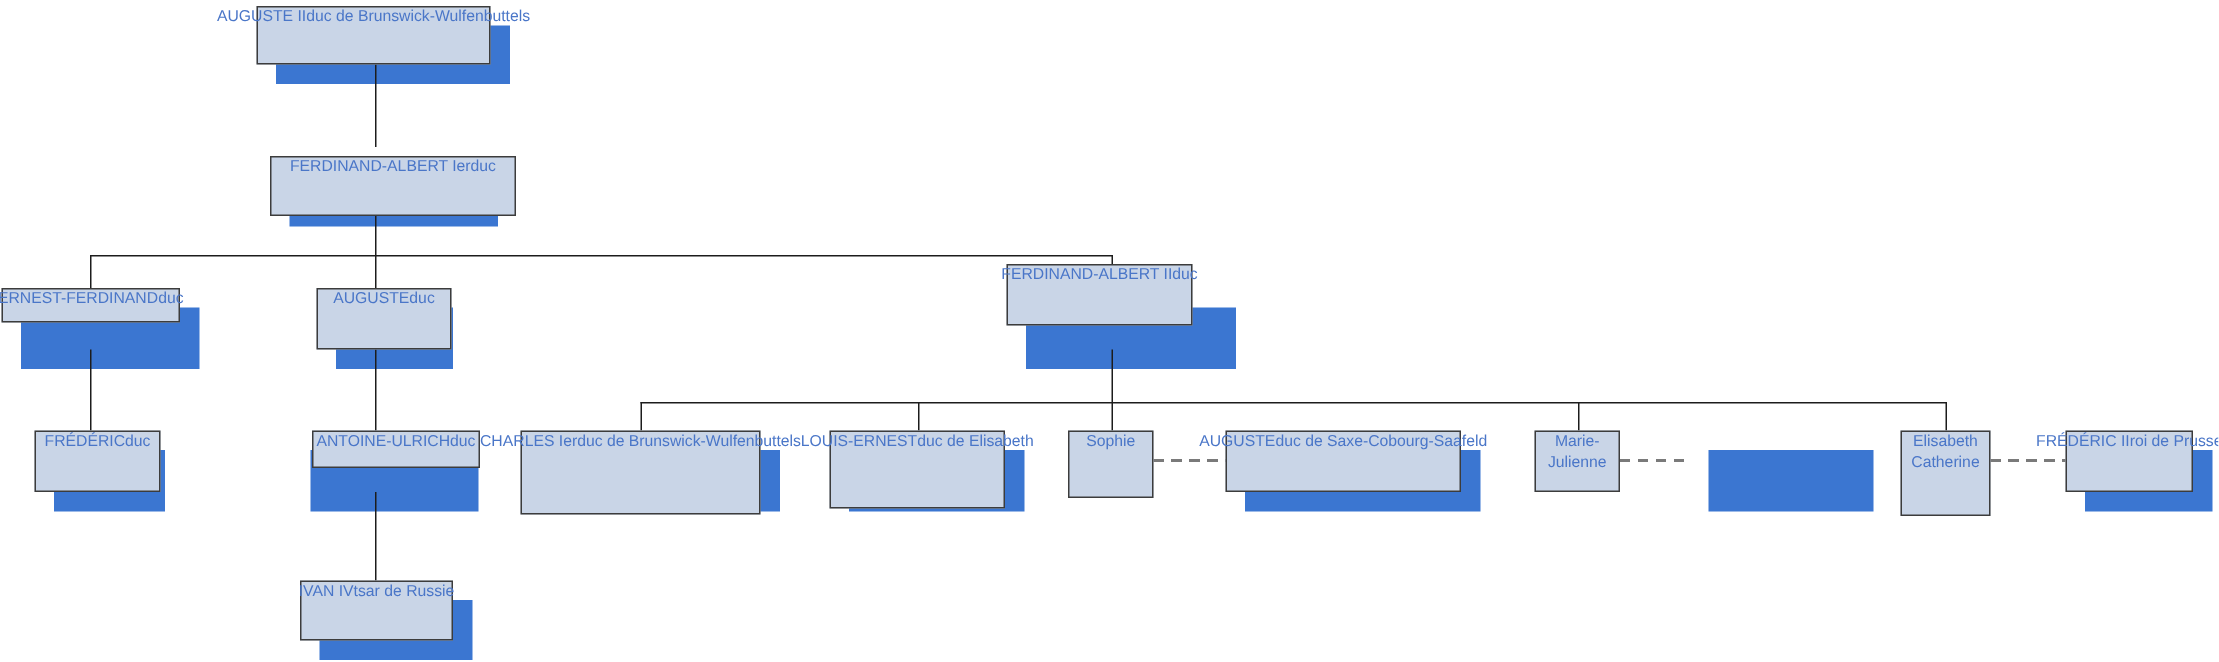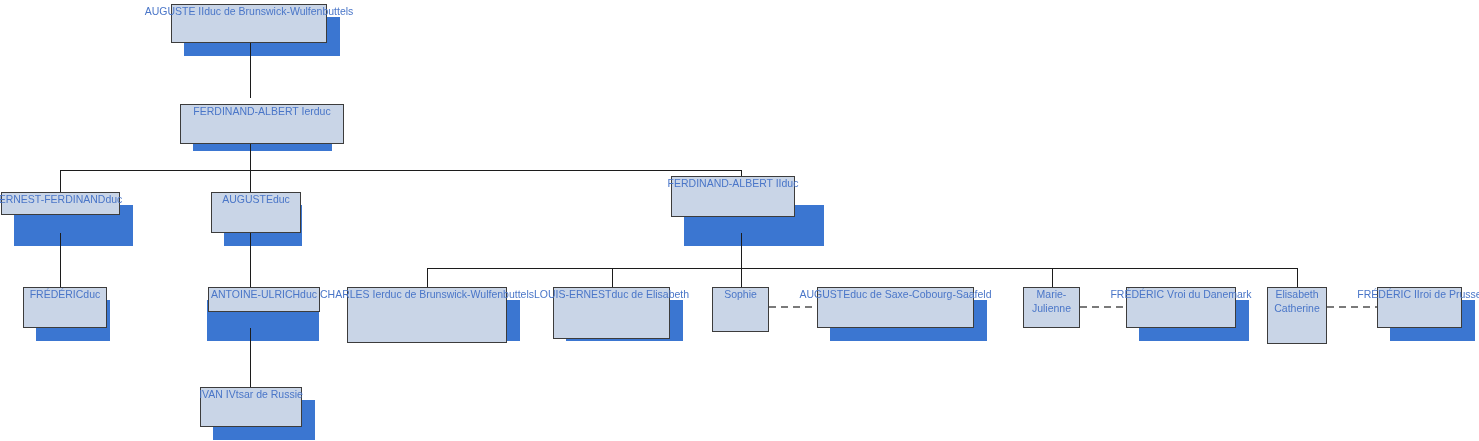--- a/index.html
+++ b/index.html
@@ -135,24 +135,20 @@
   <div class="node" style="left:817px;top:287px;width:157px;height:41px">
     <div class="line">AUGUSTE</div>
     <div class="line">duc de Saxe-Cobourg-Saafeld</div>
   </div>
 
   <div class="node wrap" style="left:1023px;top:287px;width:57px;height:41px">
     <div class="line">Marie-Julienne</div>
     <div class="line"></div>
   </div>
 
-  <div class="node" style="left:1126px;top:287px;width:110px;height:41px">
-    <div class="line">FRÉDÉRIC V</div>
-    <div class="line">roi du Danemark</div>
-  </div>
 
   <div class="node wrap" style="left:1267px;top:287px;width:60px;height:57px">
     <div class="line">Elisabeth Catherine</div>
     <div class="line"></div>
   </div>
 
   <div class="node" style="left:1377px;top:287px;width:85px;height:41px">
     <div class="line">FRÉDÉRIC II</div>
     <div class="line">roi de Prusse</div>
   </div>

